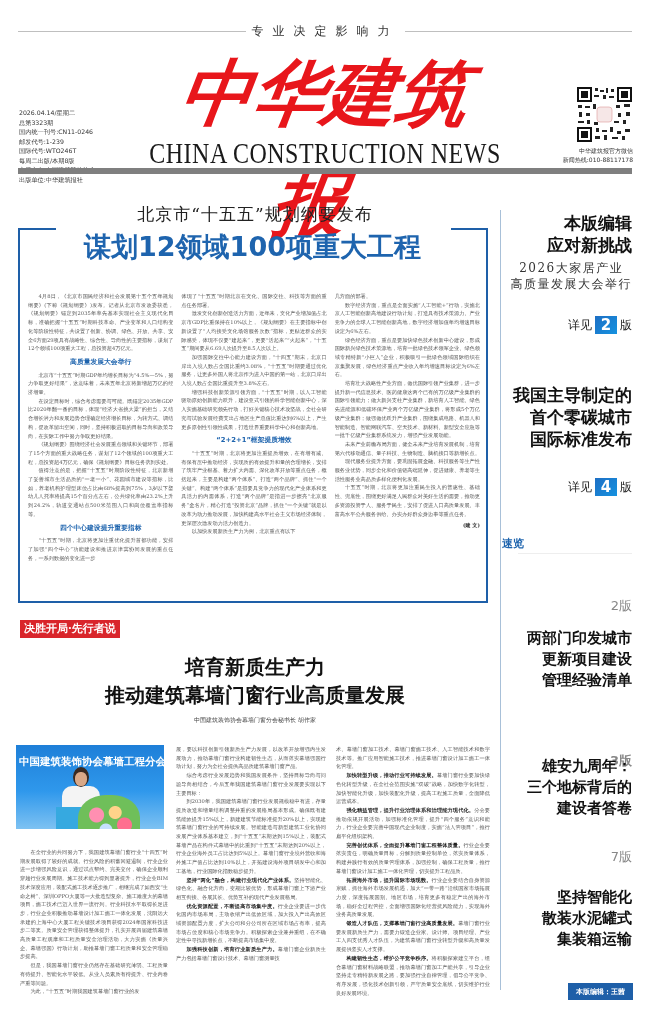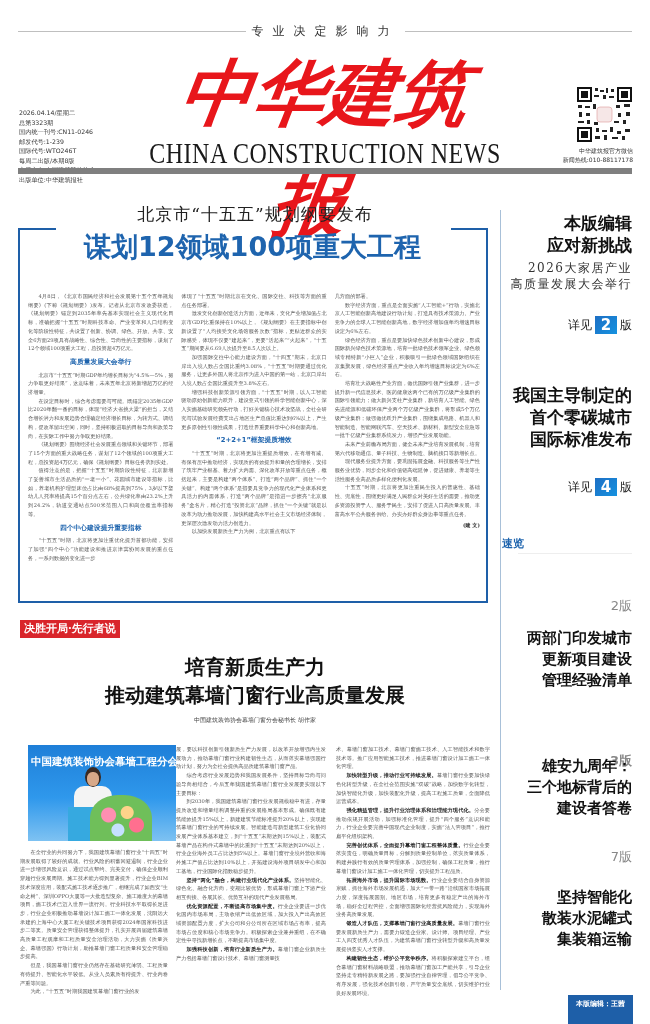--- a/index.html
+++ b/index.html
@@ -36,27 +36,27 @@
   
   .rail-divider { position: absolute; left: 500px; top: 210px; width: 1px; height: 780px; background: #a8c0d8; }
   .rail-head { position: absolute; right: 18px; text-align: right; font-family: "DejaVu Sans", sans-serif; font-weight: bold; font-size: 17px; line-height: 22px; color: #111; }
   .rail-sub { position: absolute; right: 18px; text-align: right; font-family: "DejaVu Serif", serif; font-size: 12px; line-height: 16px; color: #333; letter-spacing: 1.5px; }
   .see { position: absolute; right: 18px; display: flex; align-items: center; gap: 3px; font-size: 12px; color: #222; }
   .see .num { display: inline-flex; align-items: center; justify-content: center; width: 22px; height: 18px; background: linear-gradient(135deg, #1e6fc4, #1592e0); color: #fff; font-weight: bold; font-size: 15px; font-family: "DejaVu Sans", sans-serif; }
   .suolan { position: absolute; left: 502px; top: 536px; font-family: "DejaVu Sans", sans-serif; font-weight: bold; font-size: 11px; color: #1e64ae; }
   .suolan-rule { position: absolute; left: 518px; top: 553px; width: 114px; height: 1px; background: #eee; }
   .quick-page { position: absolute; right: 18px; text-align: right; font-size: 13px; color: #888; font-family: "DejaVu Sans", sans-serif; }
   .quick-title { position: absolute; right: 18px; text-align: right; font-family: "DejaVu Serif", serif; font-weight: bold; font-size: 15px; line-height: 21px; color: #111; margin-left: 37px; }
-  .editor { position: absolute; left: 568px; top: 983px; width: 65px; height: 29px; background: #1e5fa8; color: #fff; font-size: 7px; font-weight: bold; text-align: center; line-height: 19px; margin-top: 12px; }
+  .editor { position: absolute; left: 568px; top: 983px; width: 65px; height: 17px; background: #1e5fa8; color: #fff; font-size: 7px; font-weight: bold; text-align: center; line-height: 19px; }
 
   
   .tag { position: absolute; left: 20px; top: 620px; height: 18px; padding: 0 4px; background: #d9252b; color: #fff; font-family: "DejaVu Serif", serif; font-weight: bold; font-size: 11px; line-height: 18px; }
   .sec-title { position: absolute; left: 20px; width: 470px; text-align: center; font-family: "DejaVu Sans", sans-serif; font-weight: bold; font-size: 20px; color: #111; line-height: 30px; }
   .byline { position: absolute; left: 20px; top: 716px; width: 470px; text-align: center; font-size: 6px; color: #444; }
-  .photo { position: absolute; left: 28px; top: 745px; width: 148px; height: 96px; overflow: hidden;
+  .photo { position: absolute; left: 16px; top: 745px; width: 148px; height: 84px; overflow: hidden;
            background: linear-gradient(180deg, #1e7fd8 0%, #2f98ec 55%, #7ec2f2 100%); padding-left: 16px; }
   .photo-banner { position: absolute; left: 3px; top: 10px; color: #fff; font-weight: bold; font-size: 10.5px; white-space: nowrap; font-family: "DejaVu Sans", sans-serif; }
   .photo .person-head { position: absolute; left: 57px; top: 22px; width: 16px; height: 20px; border-radius: 50%; background: #3a2a22; }
   .photo .person-face { position: absolute; left: 59px; top: 27px; width: 12px; height: 14px; border-radius: 45%; background: #d8a888; }
   .photo .person-body { position: absolute; left: 46px; top: 41px; width: 38px; height: 34px; border-radius: 10px 10px 0 0; background: #f4f4f4; }
   .photo .podium { position: absolute; left: 40px; top: 62px; width: 30px; height: 38px; background: #36a9e0; }
   .photo .flowers { position: absolute; left: 62px; top: 50px; width: 62px; height: 50px; border-radius: 45% 45% 10% 10%;
            background: radial-gradient(circle at 30% 40%, #ff8fb1 0 7px, transparent 8px), radial-gradient(circle at 60% 35%, #ffd38a 0 6px, transparent 7px), radial-gradient(circle at 75% 60%, #ff6f8f 0 7px, transparent 8px), radial-gradient(circle at 45% 70%, #c6e0ff 0 6px, transparent 7px), #6fbf5a; }
 </style>
 </head>
@@ -174,21 +174,21 @@
     <div class="sign">(建 文)</div>
   </div>
 </div>
 
 <div class="rail-divider"></div>
 
 <div class="rail-head" style="top:212px;">
   <div>本版编辑</div>
   <div>应对新挑战</div>
 </div>
-<div class="rail-sub" style="top:260px;">
+<div class="rail-sub" style="top:260px;text-align:center;">
   <div>2026大家居产业</div>
   <div>高质量发展大会举行</div>
 </div>
 <div class="see" style="top:316px;">
   <span>详见</span>
   <span class="num">2</span>
   <span>版</span>
 </div>
 
 <div class="rail-head" style="top:384px;">

